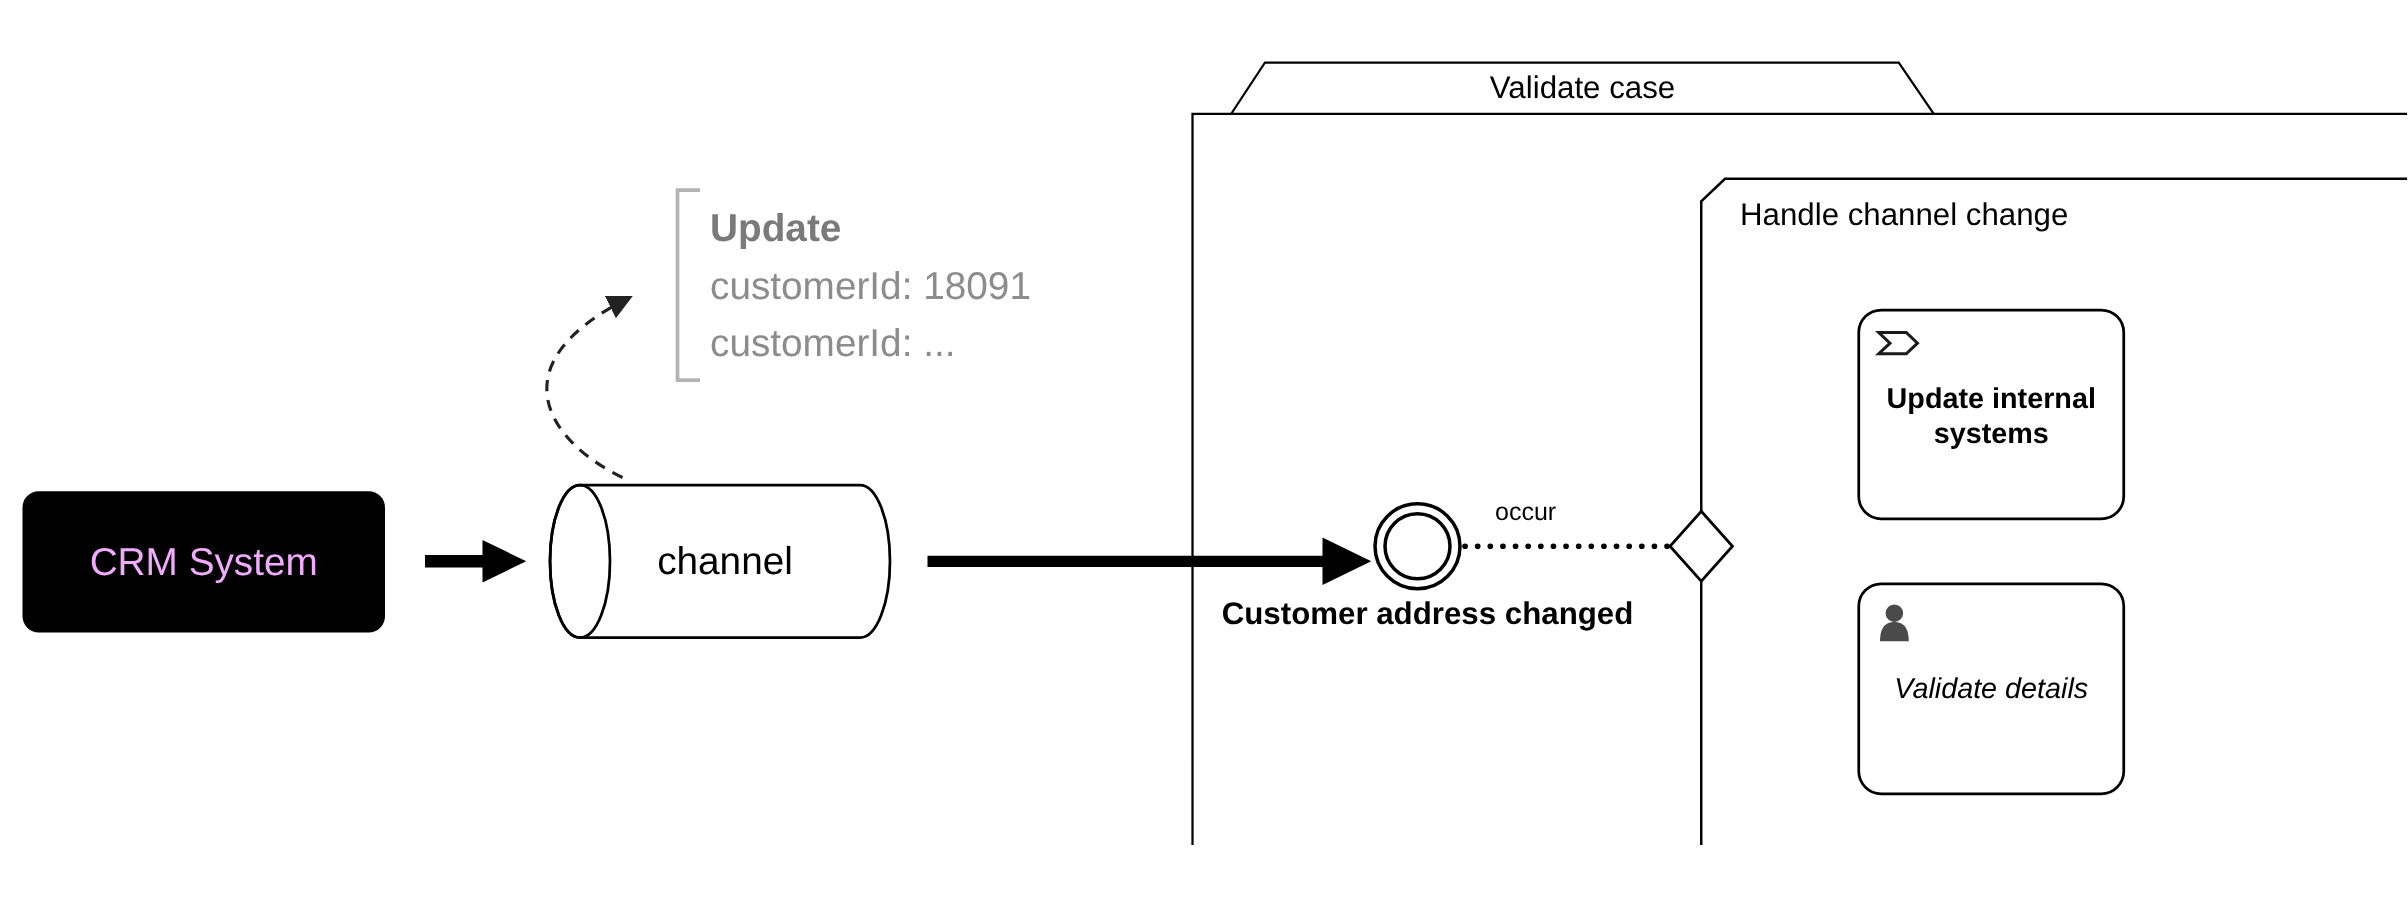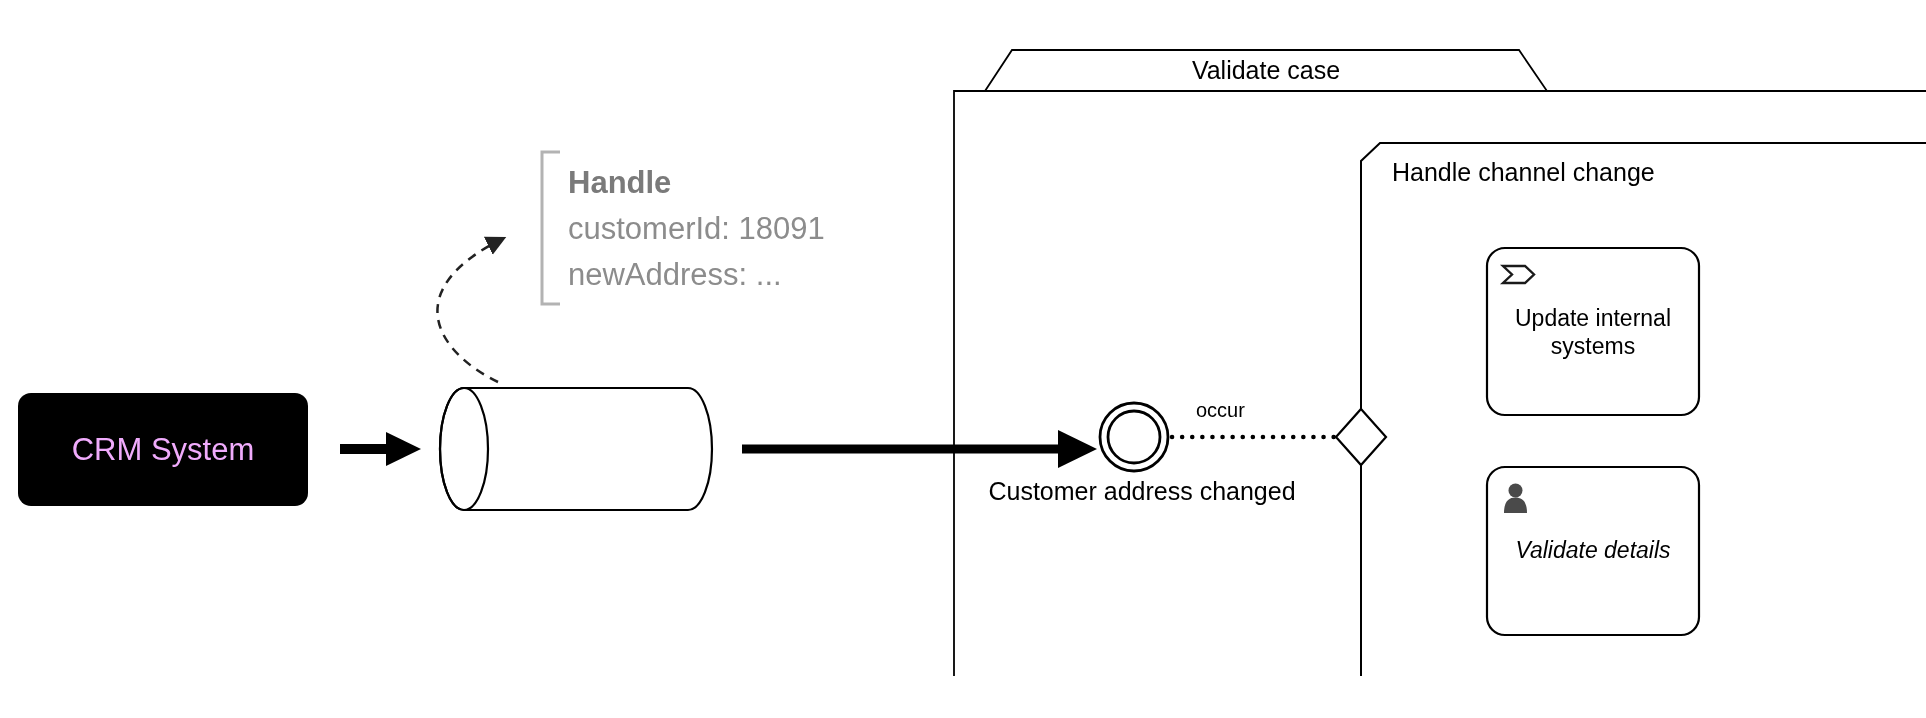--- a/index.html
+++ b/index.html
@@ -15,26 +15,26 @@
   .label { position: absolute; color: #000000; }
   .center-flex { display: flex; align-items: center; justify-content: center; text-align: center; }
 
   #crm-box {
     position: absolute; left: 18px; top: 393px; width: 290px; height: 113px;
     background: #000000; border-radius: 13px; color: #f0abfc; font-size: 31px;
   }
   #channel-label { left: 452px; top: 388px; width: 256px; height: 122px; font-size: 31px; }
   #event-annotation { left: 568px; top: 160px; line-height: 46px; font-size: 31px; color: #8c8c8c; }
   #event-annotation .title { font-weight: bold; color: #7a7a7a; }
-  #event-listener-label { left: 962px; top: 477px; width: 360px; text-align: center; font-size: 25px; }
+  #event-listener-label { left: 962px; top: 477px; width: 360px; text-align: center; font-size: 25px; font-weight: bold; }
   #occur-label { left: 1196px; top: 399px; font-size: 20px; }
   #customer-case-label { left: 985px; top: 50px; width: 562px; height: 41px; font-size: 25px; }
   #stage-label { left: 1392px; top: 158px; font-size: 25px; }
   .task-label { font-size: 23px; line-height: 1.18; }
-  #task1-label { left: 1497px; top: 250px; width: 192px; height: 165px; }
+  #task1-label { left: 1497px; top: 250px; width: 192px; height: 165px; font-weight: bold; }
   #task2-label { left: 1497px; top: 467px; width: 192px; height: 168px; font-style: italic; }
 </style>
 </head>
 <body>
 
 <div id="canvas">
 
   <svg id="shapes" width="1926" height="718" viewBox="0 0 1926 718">
     <defs>
       <marker id="dashArrow" markerWidth="10" markerHeight="10" refX="7" refY="4" orient="auto">
@@ -85,25 +85,26 @@
     <g transform="translate(1504,483)">
       <circle cx="11.5" cy="7.5" r="7" fill="#4a4a4a"></circle>
       <path d="M 0 30 C 0 18 5 14.5 11.5 14.5 C 18 14.5 23 18 23 30 Z" fill="#4a4a4a"></path>
     </g>
   </svg>
 
   <div id="crm-box" class="center-flex">
     <span>CRM System</span>
   </div>
 
+  <div id="channel-label" class="label center-flex">channel</div>
 
   <div id="event-annotation" class="label">
-    <div class="title">Handle</div>
+    <div class="title">Update</div>
     <div>customerId: 18091</div>
-    <div>newAddress: ...</div>
+    <div>customerId: ...</div>
   </div>
 
   <div id="event-listener-label" class="label">Customer address changed</div>
 
   <div id="occur-label" class="label">occur</div>
 
   <div id="customer-case-label" class="label center-flex">Validate case</div>
 
   <div id="stage-label" class="label">Handle channel change</div>
 

